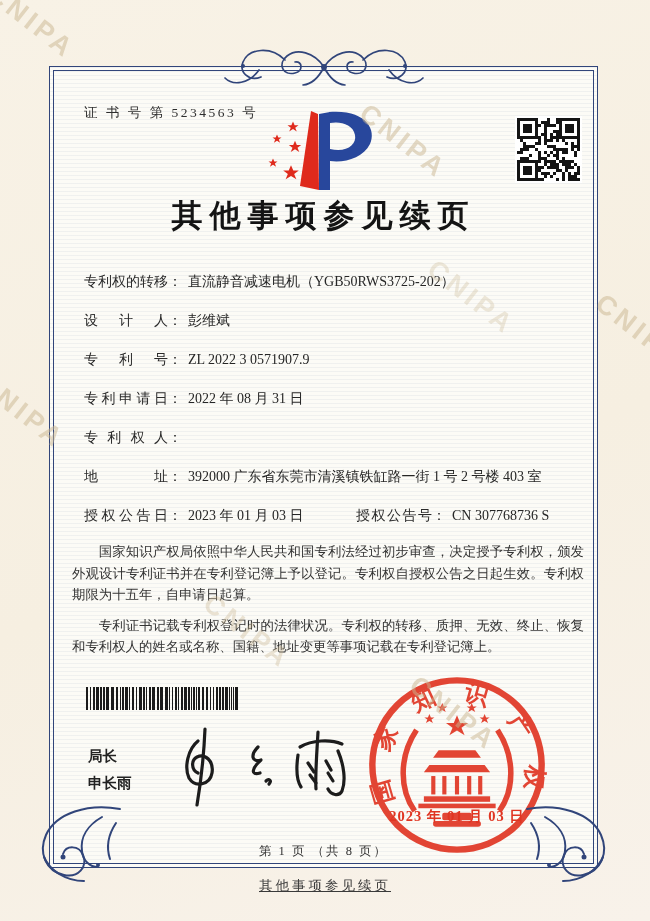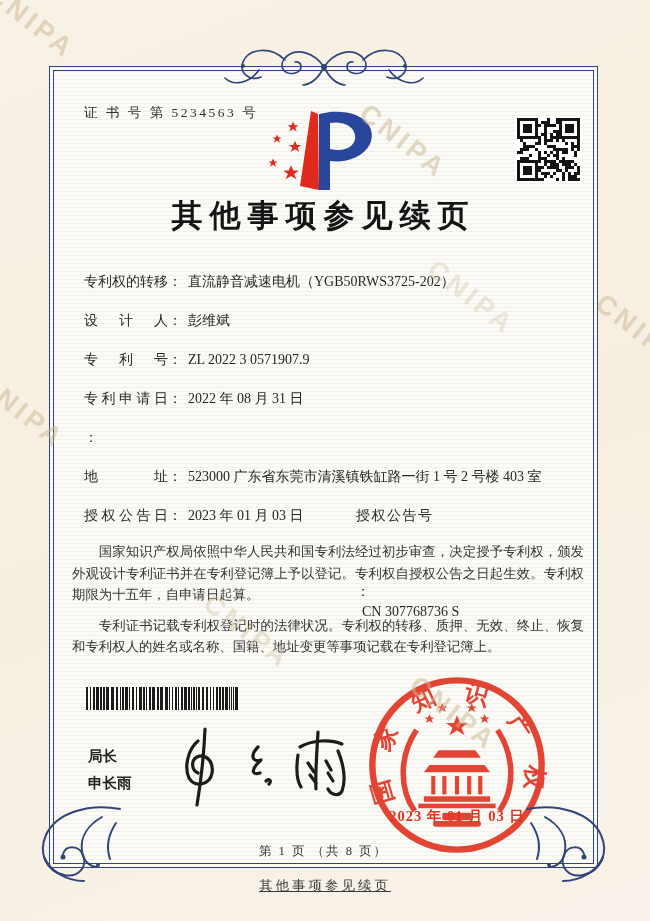--- a/index.html
+++ b/index.html
@@ -44,21 +44,21 @@
   .title{
     position:absolute;left:0;right:0;top:128px;text-align:center;
     font-size:31px;font-weight:bold;letter-spacing:7px;color:#141414;
   }
   
   .fields{position:absolute;left:34px;top:205px;right:18px;font-size:14px;}
   .f-row{position:relative;height:39px;line-height:20px;display:flex;}
   .f-label{display:inline-block;width:84px;text-align:justify;text-align-last:justify;flex:0 0 84px;color:#2a2a2a;}
   .f-colon{flex:0 0 auto;}
   .f-value{flex:1 1 auto;margin-left:6px;color:#262626;}
-  .cell2{position:absolute;left:272px;top:0;display:flex;flex-direction:column;}
+  .cell2{position:absolute;left:272px;top:0;display:flex;}
   .cell2 .f-label{width:76px;flex-basis:76px;}
   
   .paras{position:absolute;left:22px;top:474px;width:512px;font-size:13.4px;line-height:21.5px;
          text-align:justify;color:#333;}
   .paras p{margin:0 0 9px 0;text-indent:2em;}
   
   .barcode{position:absolute;left:36px;top:620px;width:172px;height:23px;display:flex;align-items:stretch;}
   .barcode i{display:block;background:#1b1b1b;}
   
   .sign-block{position:absolute;left:38px;top:676px;font-family:"Liberation Sans","DejaVu Sans",sans-serif;
@@ -306,26 +306,27 @@
           <span class="f-label">专利号</span>
             <span class="f-colon">：</span>
           <span class="f-value">ZL 2022 3 0571907.9</span>
         </div>
         <div class="f-row">
           <span class="f-label">专利申请日</span>
             <span class="f-colon">：</span>
           <span class="f-value">2022 年 08 月 31 日</span>
         </div>
         <div class="f-row">
+          <span class="f-label">专利权人</span>
             <span class="f-colon">：</span>
         </div>
         <div class="f-row">
           <span class="f-label">地址</span>
             <span class="f-colon">：</span>
-          <span class="f-value">523000 广东省东莞市清溪镇铁缸路一街 1 号 2 号楼 403 室</span>
+          <span class="f-value">392000 广东省东莞市清溪镇铁缸路一街 1 号 2 号楼 403 室</span>
         </div>
         <div class="f-row">
           <span class="f-label">授权公告日</span>
             <span class="f-colon">：</span>
           <span class="f-value" style="flex:0 0 auto">2023 年 01 月 03 日</span>
           <span class="cell2">
             <span class="f-label">授权公告号</span>
               <span class="f-colon">：</span>
             <span class="f-value">CN 307768736 S</span>
           </span>

